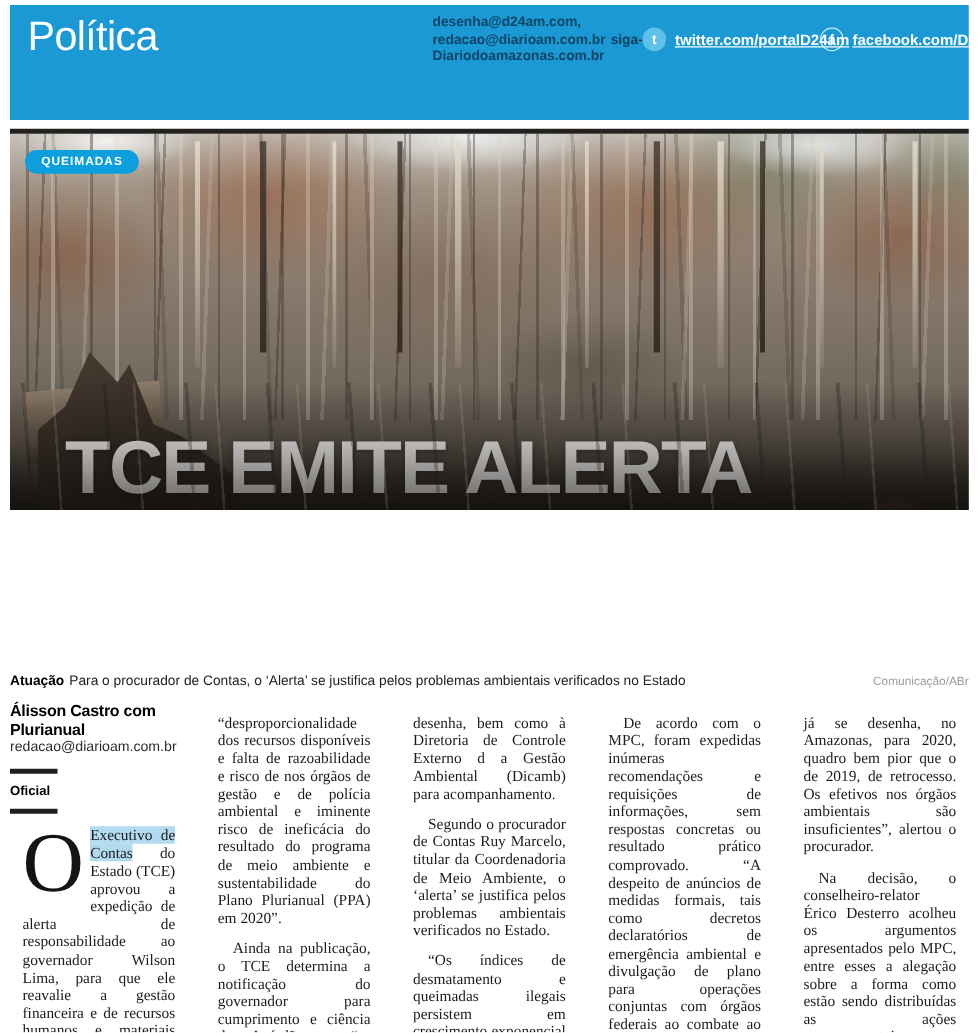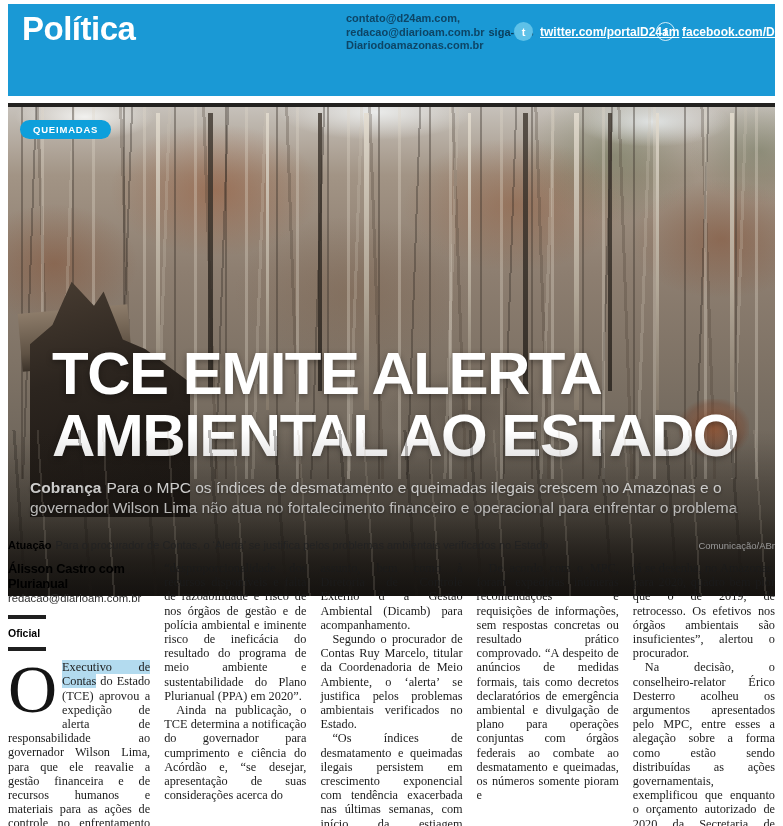--- a/index.html
+++ b/index.html
@@ -1,34 +1,34 @@
 <!DOCTYPE html>
 <html lang="pt"><head>
 <meta charset="utf-8">
 <style>
   html,body{margin:0;padding:0;background:#fff;}
   .page{position:relative;width:783px;height:826px;background:#fff;overflow:hidden;
         font-family:"Liberation Sans",sans-serif;}
 
   
   .band{position:absolute;left:8px;right:8px;top:4px;height:92px;background:#1a99d5;}
-  .brand{position:absolute;left:14px;top:6px;font-size:33px;font-weight:700;color:#fff;letter-spacing:-.5px;}
+  .brand{position:absolute;left:14px;top:6px;font-size:33px;font-weight:400;color:#fff;letter-spacing:-.5px;}
   .contact{position:absolute;left:338px;top:8px;font-size:11px;line-height:13.5px;color:#0d4566;font-weight:600;}
   .contact .siga{font-weight:800;margin-left:4px;color:#0a3e5c;}
   .social{position:absolute;top:18px;display:flex;align-items:center;gap:7px;cursor:pointer;}
   .social.tw{left:506px;}
   .social.fb{left:648px;}
   .icon{width:19px;height:19px;border-radius:50%;display:flex;align-items:center;justify-content:center;
         font-size:11px;font-weight:700;color:#fff;box-sizing:border-box;}
   .tw-i{background:#5ec1e8;}
   .fb-i{background:transparent;border:1.5px solid rgba(255,255,255,.8);}
   .s-label{font-size:12px;color:#fff;font-weight:600;text-decoration:underline;}
 
   
-  .photo{position:absolute;left:8px;right:8px;top:103px;height:493px;margin:0;overflow:hidden;
+  .photo{position:absolute;left:8px;right:8px;top:103px;height:305px;margin:0;overflow:hidden;
     border-top:4px solid #232220;box-sizing:border-box;
     background:
       radial-gradient(ellipse 100px 34px at 10% 2%, rgba(244,244,242,.95), transparent 70%),
       radial-gradient(ellipse 140px 40px at 48% 1%, rgba(238,240,240,.9), transparent 70%),
       radial-gradient(ellipse 110px 36px at 84% 3%, rgba(232,236,238,.85), transparent 70%),
       radial-gradient(ellipse 150px 95px at 27% 17%, rgba(148,82,48,.5), transparent 70%),
       radial-gradient(ellipse 120px 85px at 6% 32%, rgba(130,74,44,.45), transparent 70%),
       radial-gradient(ellipse 160px 95px at 66% 20%, rgba(140,78,44,.42), transparent 70%),
       radial-gradient(ellipse 130px 85px at 93% 27%, rgba(128,70,40,.45), transparent 70%),
       radial-gradient(ellipse 170px 110px at 45% 38%, rgba(120,92,70,.38), transparent 70%),
@@ -75,40 +75,40 @@
                align-items:baseline;text-align:center;}
   .caption{font-size:11px;color:#222;}
   .caption .lead{color:#000;font-weight:700;margin-right:4px;}
   .credit{font-size:9.5px;color:#9a9a9a;}
 
   
   .article{position:absolute;left:8px;right:8px;top:561px;bottom:0;display:flex;gap:14px;overflow:hidden;
            font-family:"Liberation Serif",serif;font-size:12.3px;line-height:14.2px;color:#1b1b1b;
            text-align:justify;}
   .col{flex:1 1 0;min-width:0;hyphens:auto;-webkit-hyphens:auto;}
-  .p{margin:0;}
+  .p{margin:10px;}
   .indent{text-indent:12px;font-family:Liberation Serif, serif;}
   .byline-name{font-family:"Liberation Sans",sans-serif;font-size:12.8px;font-weight:700;line-height:15px;
                letter-spacing:-.2px;color:#000;text-align:left;}
   .byline-email{font-family:"Liberation Sans",sans-serif;font-size:11.3px;color:#2b2b2b;line-height:14px;text-align:left;}
   .rule{width:38px;height:4px;background:#1f1f1f;margin:10px 0 7px;}
   .rule-b{margin:7px 0 9px;}
   .dateline{font-family:"Liberation Sans",sans-serif;font-size:10.5px;font-weight:700;color:#000;text-align:left;}
   .dropcap{float:left;font-size:68px;line-height:55px;padding:2px 5px 0 0;color:#141414;}
   .hl{background:#b3dbef;}
 </style>
 </head>
 <body>
 
 <div class="page">
 
   <header class="band">
     <div class="brand">Política</div>
     <div class="contact">
-      <div><span>contato@d24am.com,</span></div>
+      <div><span>desenha@d24am.com,</span></div>
       <div><span>redacao@diarioam.com.br</span><b class="siga">siga-nos</b></div>
       <div><span>Diariodoamazonas.com.br</span></div>
     </div>
     <div class="social tw">
       <span class="icon tw-i">t</span>
       <span class="s-label">twitter.com/portalD24am</span>
     </div>
     <div class="social fb">
       <span class="icon fb-i">f</span>
       <span class="s-label">facebook.com/D24am</span>
@@ -159,21 +159,21 @@
       <div class="dateline">Oficial</div>
       <div class="rule rule-b"></div>
       <p class="p"><span class="dropcap">O</span><span class="hl">Executivo de Contas</span><span> do Estado (TCE) aprovou a expedição de alerta de responsabilidade ao governador Wilson Lima, para que ele reavalie a gestão financeira e de recursos humanos e materiais para as ações de controle no enfrentamento de queimadas ilegais.</span></p>
 
     </div>
     <div class="col">
       <p class="p">“desproporcionalidade dos recursos disponíveis e falta de razoabilidade e risco de nos órgãos de gestão e de polícia ambiental e iminente risco de ineficácia do resultado do programa de meio ambiente e sustentabilidade do Plano Plurianual (PPA) em 2020”.</p>
       <p class="p indent">Ainda na publicação, o TCE determina a notificação do governador para cumprimento e ciência do Acórdão e, “se desejar, apresentação de suas considerações acerca do</p>
     </div>
     <div class="col">
-      <p class="p">assunto, bem como à Diretoria de Controle Externo d a Gestão Ambiental (Dicamb) para acompanhamento.</p>
+      <p class="p">desenha, bem como à Diretoria de Controle Externo d a Gestão Ambiental (Dicamb) para acompanhamento.</p>
       <p class="p indent">Segundo o procurador de Contas Ruy Marcelo, titular da Coordenadoria de Meio Ambiente, o ‘alerta’ se justifica pelos problemas ambientais verificados no Estado.</p>
       <p class="p indent">“Os índices de desmatamento e queimadas ilegais persistem em crescimento exponencial com tendência exacerbada nas últimas semanas, com início da estiagem amazônica, sem que haja disposição aparente do Chefe do Executivo em conceder, no curto</p>
     </div>
     <div class="col">
       <p class="p indent">De acordo com o MPC, foram expedidas inúmeras recomendações e requisições de informações, sem respostas concretas ou resultado prático comprovado. “A despeito de anúncios de medidas formais, tais como decretos declaratórios de emergência ambiental e divulgação de plano para operações conjuntas com órgãos federais ao combate ao desmatamento e queimadas, os números somente pioram e</p>
     </div>
     <div class="col">
       <p class="p">já se desenha, no Amazonas, para 2020, quadro bem pior que o de 2019, de retrocesso. Os efetivos nos órgãos ambientais são insuficientes”, alertou o procurador.</p>
       <p class="p indent">Na decisão, o conselheiro-relator Érico Desterro acolheu os argumentos apresentados pelo MPC, entre esses a alegação sobre a forma como estão sendo distribuídas as ações governamentais, exemplificou que enquanto o orçamento autorizado de 2020 da Secretaria de Estado do Meio Ambiente (Sema) é de R$ 24,9 milhões, o da Secretaria de Comunicação (Secom) ultrapassa os R$ 120,6 milhões.</p>
     </div>

